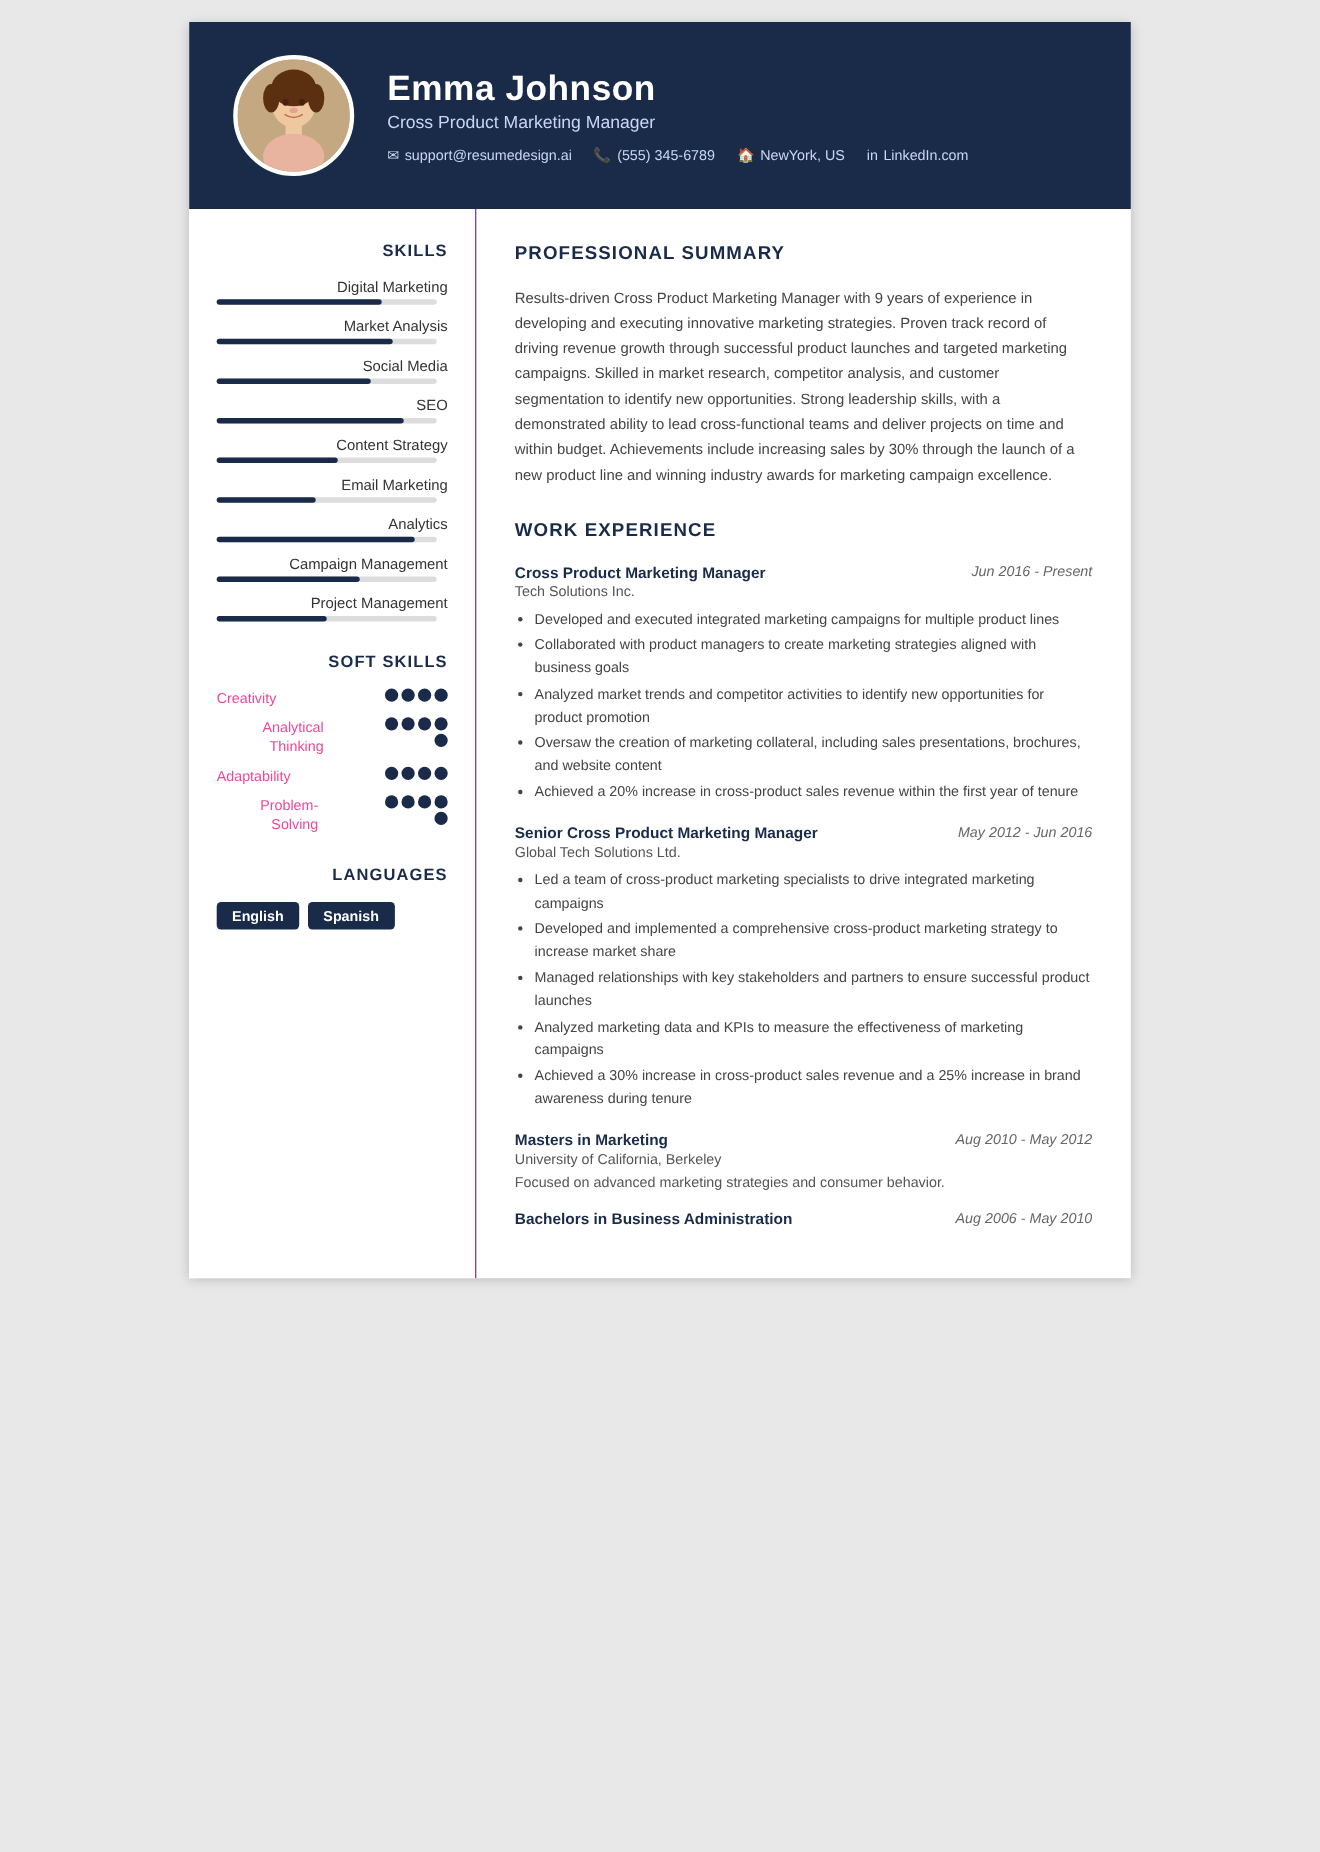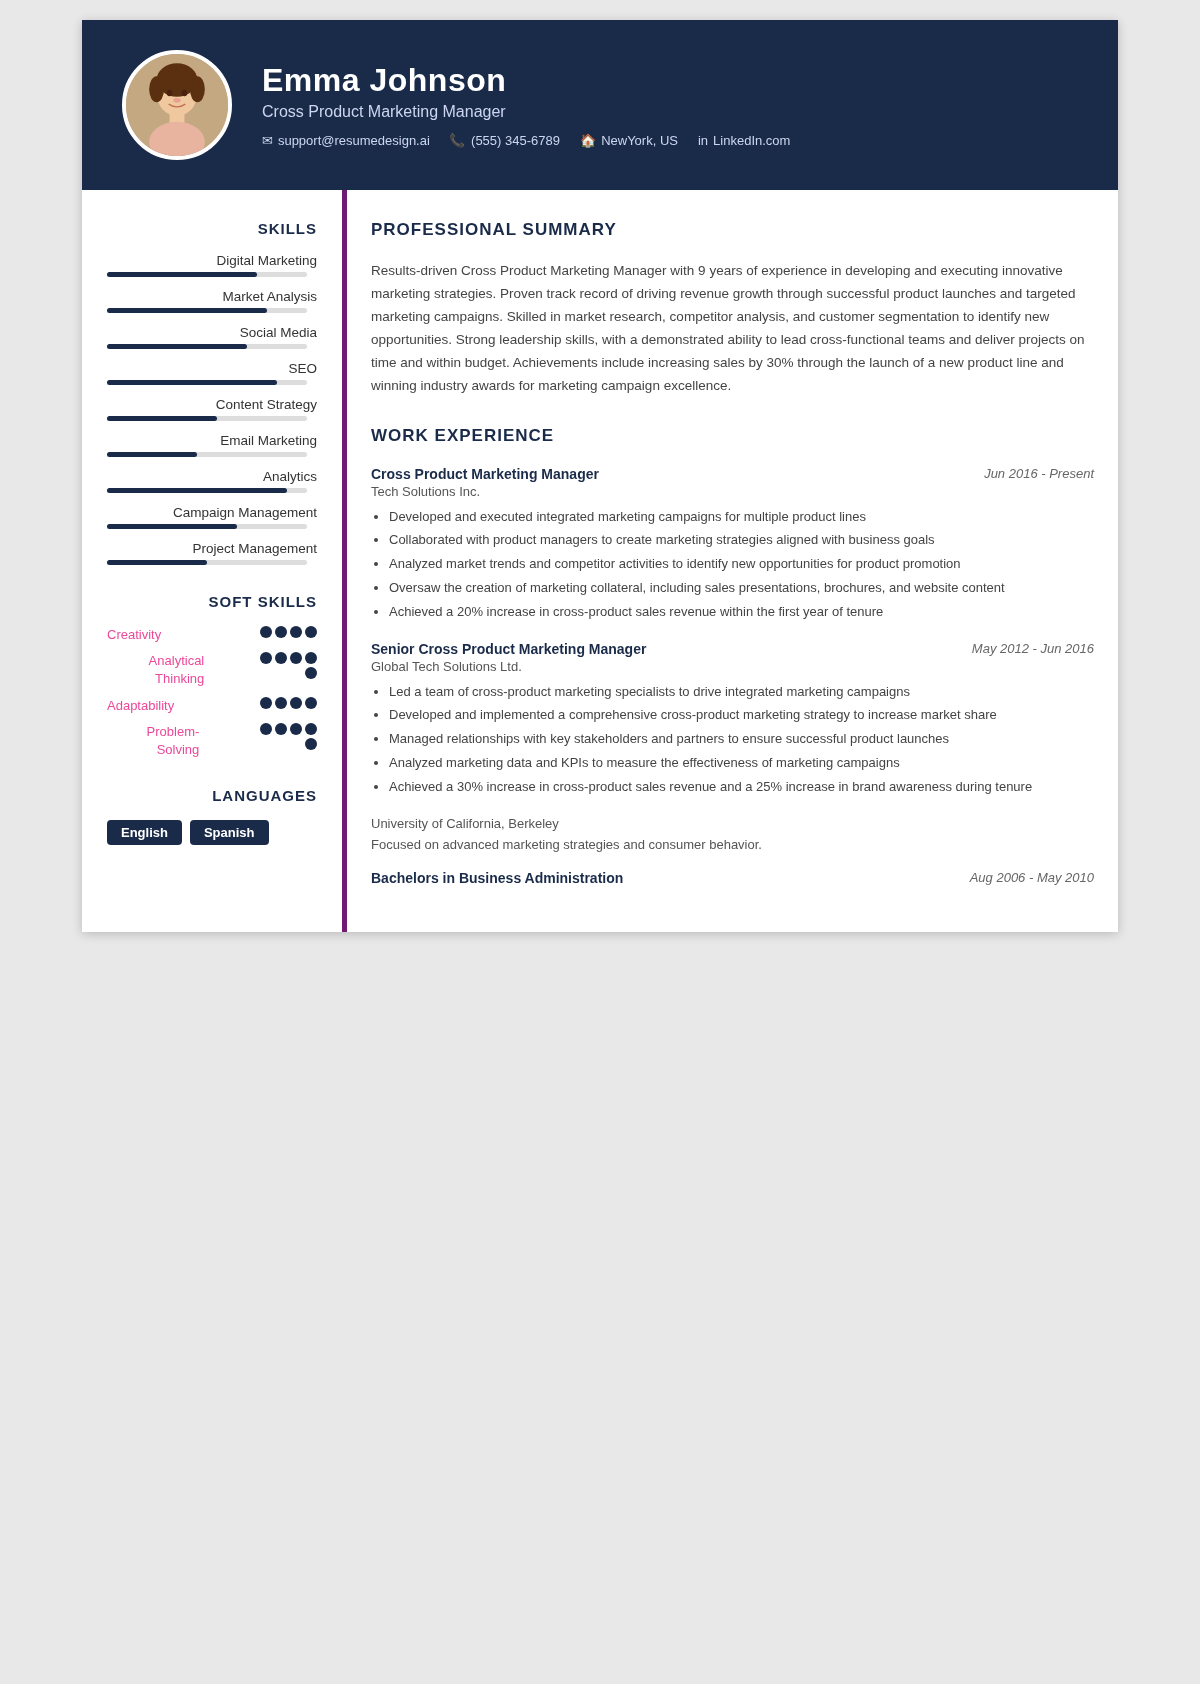--- a/index.html
+++ b/index.html
@@ -4,21 +4,21 @@
   <style>
     * { margin: 0; padding: 0; box-sizing: border-box; }
     body {
       font-family: Arial, sans-serif;
       background: #e8e8e8;
       display: flex;
       justify-content: center;
       padding: 20px;
     }
     .resume {
-      width: 1036px;
+      width: 856px;
       background: #fff;
       box-shadow: 0 2px 10px rgba(0,0,0,0.2);
     }
     
     .header {
       background: #1a2b4a;
       color: #fff;
       display: flex;
       align-items: center;
       padding: 30px 40px;
@@ -128,22 +128,22 @@
       background: #1a2b4a;
       color: #fff;
       border-radius: 4px;
       padding: 5px 14px;
       font-size: 13px;
       font-weight: bold;
     }
     
     .main {
       flex: 1;
-      padding: 30px 24px;
-      border-left: 5px solid #701a75;
+      padding: 30px 35px;
+      border-left: 1px solid #701a75;
     }
     .main-section-title {
       font-size: 17px;
       font-weight: bold;
       color: #1a2b4a;
       text-transform: uppercase;
       letter-spacing: 1px;
       margin-bottom: 14px;
       margin-top: 28px;
       padding-bottom: 6px;
@@ -413,20 +413,24 @@
               <li>Developed and implemented a comprehensive cross-product marketing strategy to increase market share</li>
               <li>Managed relationships with key stakeholders and partners to ensure successful product launches</li>
               <li>Analyzed marketing data and KPIs to measure the effectiveness of marketing campaigns</li>
               <li>Achieved a 30% increase in cross-product sales revenue and a 25% increase in brand awareness during tenure</li>
             </ul>
     </div>
         </div>
 
       <div id="education-container">
           <div class="edu-item">
+      <div class="edu-header">
+        <span class="edu-degree">Masters in Marketing</span>
+        <span class="edu-dates">Aug 2010 - May 2012</span>
+      </div>
       <div class="edu-school">University of California, Berkeley</div>
       <div class="edu-desc">Focused on advanced marketing strategies and consumer behavior.</div>
     </div>
           <div class="edu-item">
       <div class="edu-header">
         <span class="edu-degree">Bachelors in Business Administration</span>
         <span class="edu-dates">Aug 2006 - May 2010</span>
       </div>
 
     </div>

